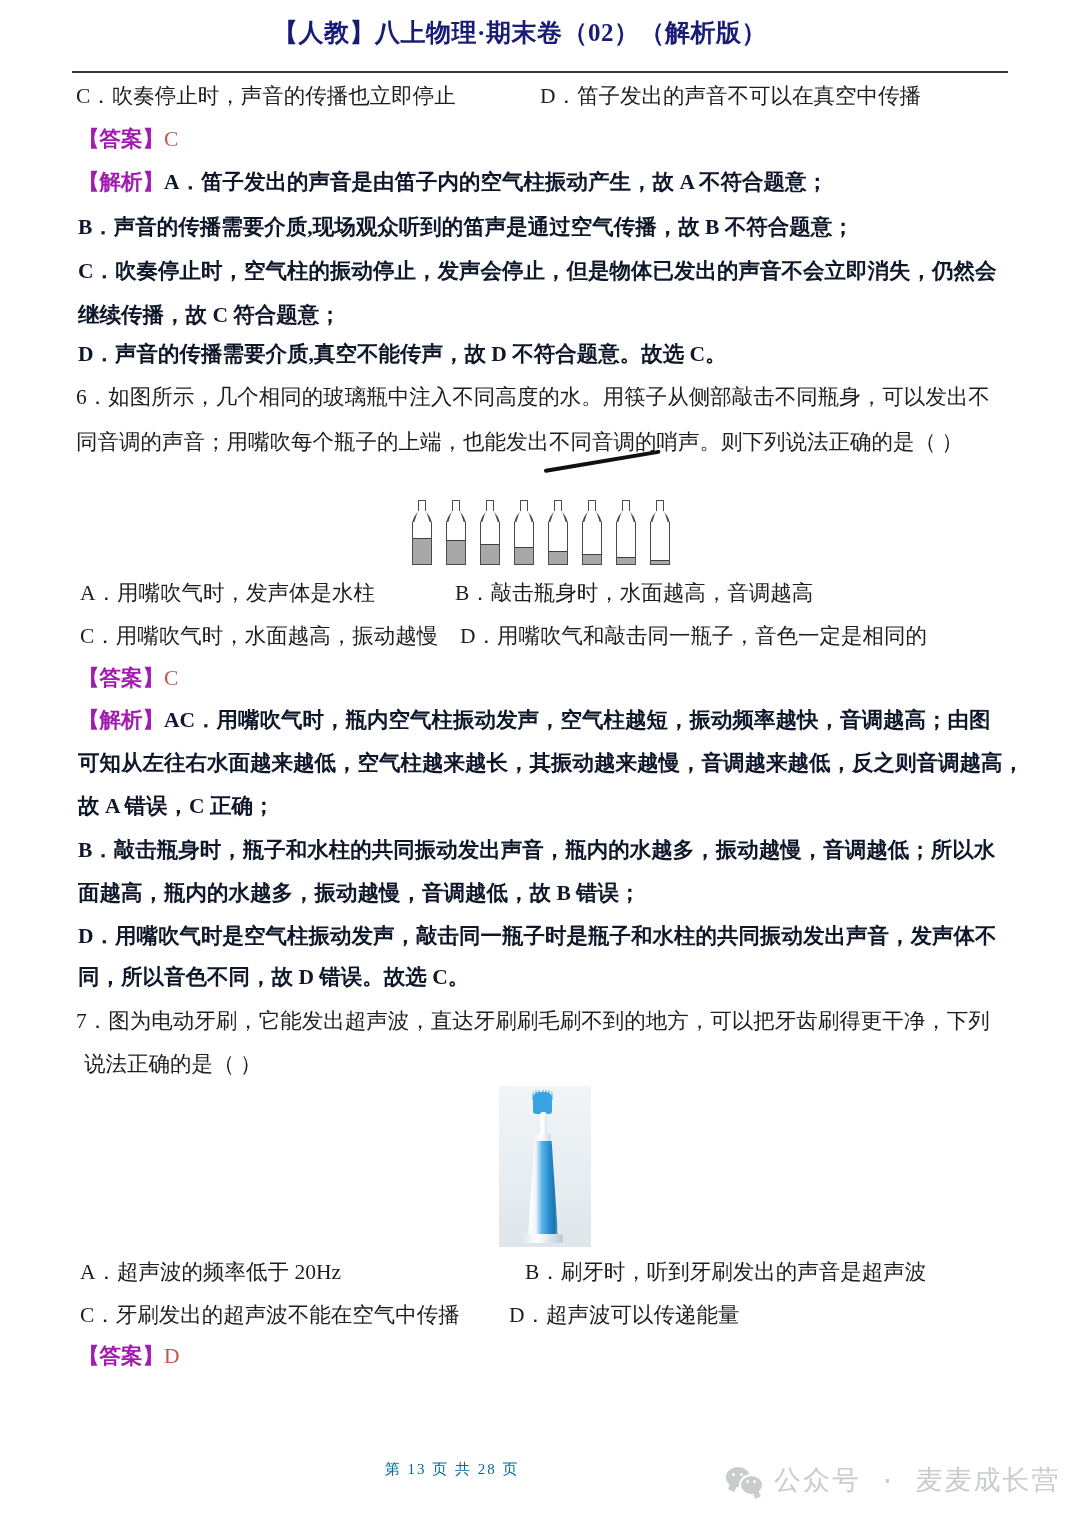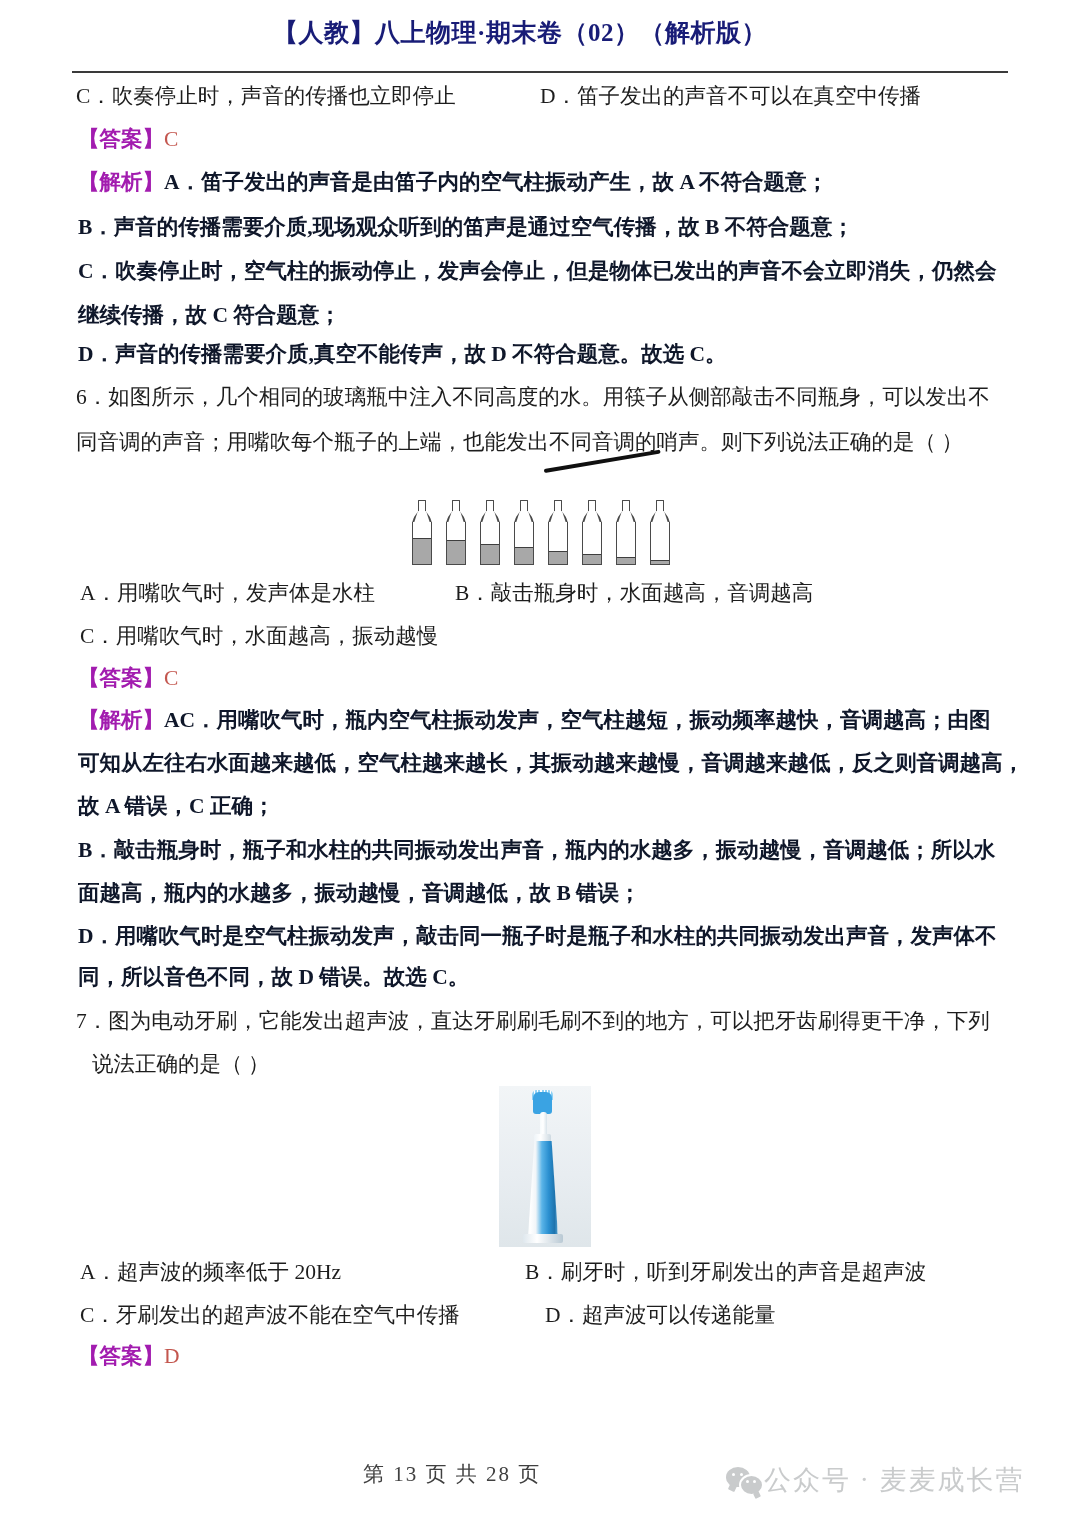--- a/index.html
+++ b/index.html
@@ -226,34 +226,35 @@
     border-radius: 3px;
   }
 
   
   .footer-page {
     position: absolute;
     left: 0;
     top: 1460px;
     width: 904px;
     text-align: center;
-    font-size: 21px;
-    color: #404040;
+    font-size: 15px;
+    color: #0369a1;
     letter-spacing: 2px;
     font-family: "Liberation Serif", "DejaVu Serif", serif;
   }
   .watermark {
     position: absolute;
     left: 726px;
     top: 1462px;
     display: flex;
     align-items: center;
+    gap: 10px;
     color: #c9cbcc;
     font-size: 27px;
-    font-family: Liberation Serif, serif;
+    font-family: Liberation Mono, monospace;
     letter-spacing: 2px;
     white-space: nowrap;
   }
   .wechat-icon {
     width: 38px;
     height: 30px;
     position: relative;
     flex: none;
   }
   .wechat-icon .bubble-a {
@@ -385,55 +386,56 @@
         <div class="shoulder"></div>
       <div class="body">
           <div class="water" style="height:10%"></div>
         </div>
     </div>
   </div>
 
   <div class="line" style="left:80px; top:583px;">A．用嘴吹气时，发声体是水柱</div>
   <div class="line" style="left:455px; top:583px;">B．敲击瓶身时，水面越高，音调越高</div>
   <div class="line" style="left:80px; top:626px;">C．用嘴吹气时，水面越高，振动越慢</div>
+  <div class="line" style="left:460px; top:626px;">D．用嘴吹气和敲击同一瓶子，音色一定是相同的</div>
 
   <div class="line" style="left:78px; top:668px;">
     <span class="tag">【答案】</span><span class="tag-rest">C</span>
   </div>
 
   <div class="line" style="left:78px; top:710px;">
     <span class="tag">【解析】</span><span class="red">AC．用嘴吹气时，瓶内空气柱振动发声，空气柱越短，振动频率越快，音调越高；由图</span>
   </div>
   <div class="line red" style="left:78px; top:753px;">可知从左往右水面越来越低，空气柱越来越长，其振动越来越慢，音调越来越低，反之则音调越高，</div>
   <div class="line red" style="left:78px; top:796px;">故 A 错误，C 正确；</div>
   <div class="line red" style="left:78px; top:883px;">面越高，瓶内的水越多，振动越慢，音调越低，故 B 错误；</div>
   <div class="line red" style="left:78px; top:840px;">B．敲击瓶身时，瓶子和水柱的共同振动发出声音，瓶内的水越多，振动越慢，音调越低；所以水</div>
   <div class="line red" style="left:78px; top:926px;">D．用嘴吹气时是空气柱振动发声，敲击同一瓶子时是瓶子和水柱的共同振动发出声音，发声体不</div>
   <div class="line red" style="left:78px; top:967px;">同，所以音色不同，故 D 错误。故选 C。</div>
 
   <div class="line" style="left:76px; top:1011px;">
     <span>7．</span><span>图为电动牙刷，它能发出超声波，直达牙刷刷毛刷不到的地方，可以把牙齿刷得更干净，下列</span>
   </div>
-  <div class="line" style="left:92px; top:1054px;text-align:right;">说法正确的是（      ）</div>
+  <div class="line" style="left:84px; top:1054px;text-align:right;">说法正确的是（      ）</div>
 
   <div class="brush-photo">
     <div class="brush-bristles"></div>
     <div class="brush-head"></div>
     <div class="brush-neck"></div>
     <div class="brush-collar"></div>
     <div class="brush-handle">
       <div class="brush-button"></div>
     </div>
     <div class="brush-base"></div>
   </div>
 
   <div class="line" style="left:80px; top:1262px;">A．超声波的频率低于 20Hz</div>
   <div class="line" style="left:525px; top:1262px;">B．刷牙时，听到牙刷发出的声音是超声波</div>
   <div class="line" style="left:80px; top:1305px;">C．牙刷发出的超声波不能在空气中传播</div>
-  <div class="line" style="left:545px; top:1305px;">D．超声波可以传递能量</div>
+  <div class="line" style="left:509px; top:1305px;">D．超声波可以传递能量</div>
 
   <div class="line" style="left:78px; top:1346px;">
     <span class="tag">【答案】</span><span class="tag-rest">D</span>
   </div>
 
   <div class="footer-page">第 13 页 共 28 页</div>
 
   <div class="watermark">
     <span class="wechat-icon">
       <span class="bubble-a"></span>

